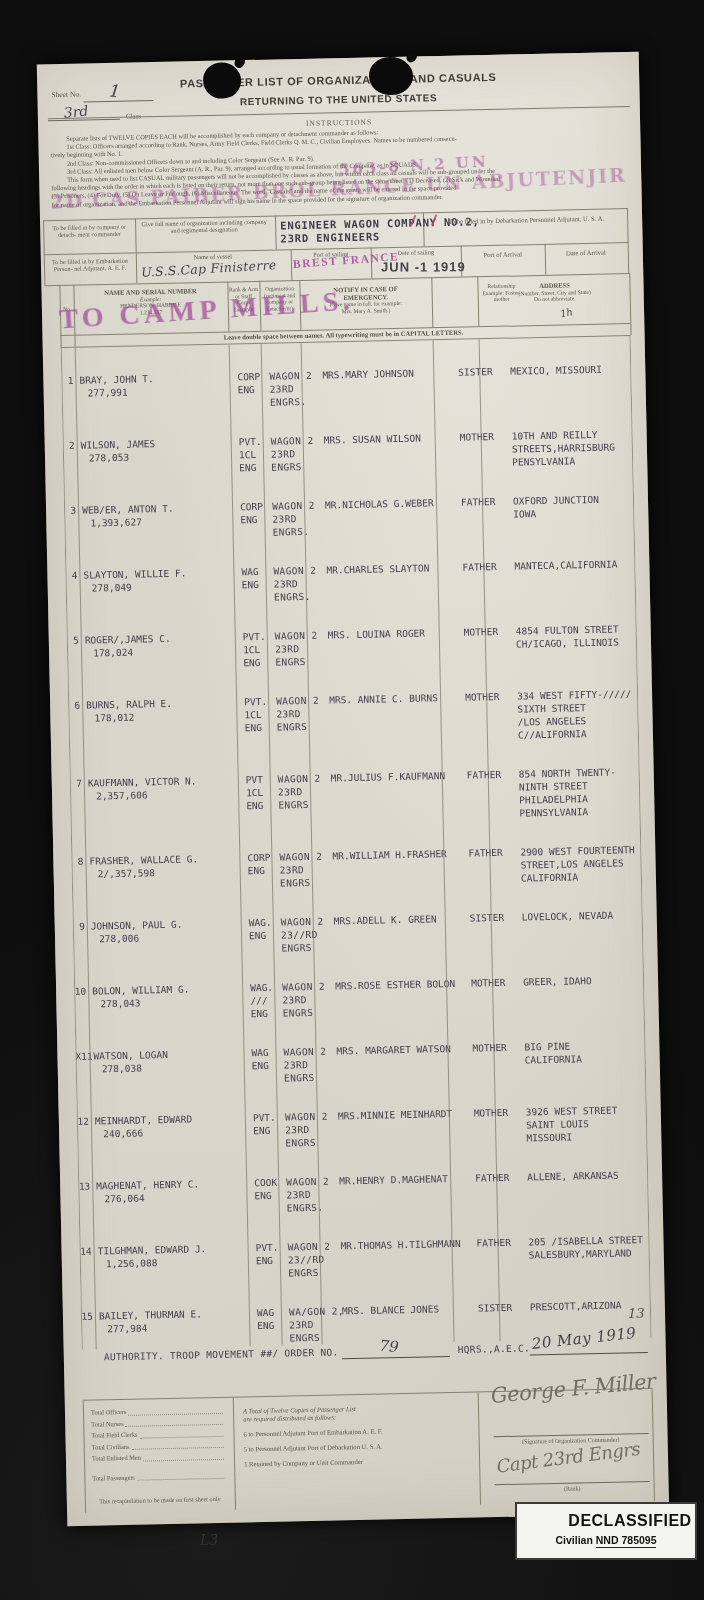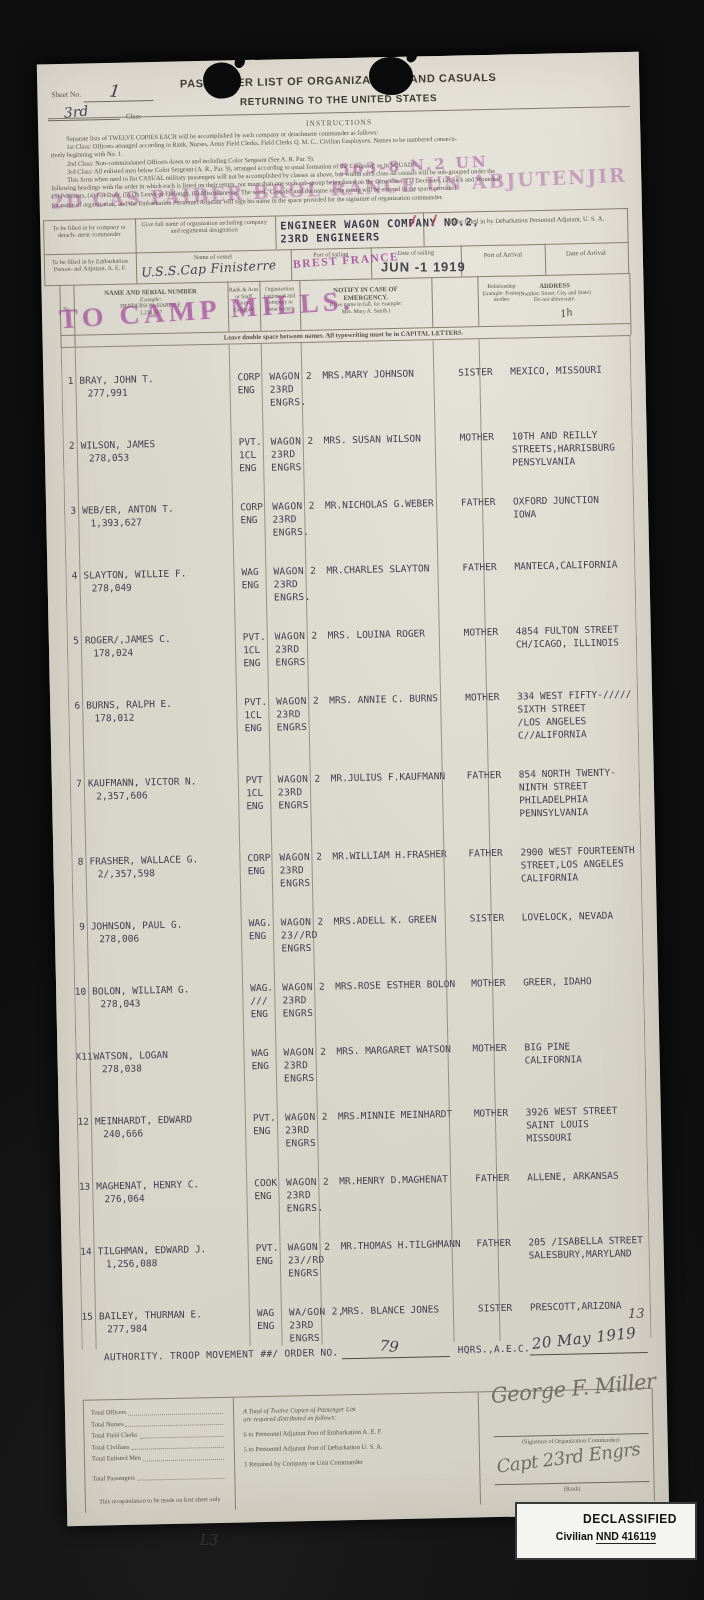--- a/index.html
+++ b/index.html
@@ -73,21 +73,21 @@
   .siglabel{position:absolute;font-size:6px;text-align:center;color:#5a574d;}
   .script{position:absolute;font-family:"DejaVu Serif",serif;font-style:italic;color:#706e66;
     letter-spacing:-.5px;white-space:nowrap;}
   
   .overprint{position:absolute;font-family:"DejaVu Serif",serif;font-weight:bold;
     color:rgba(153,57,143,.5);filter:blur(.5px);white-space:nowrap;}
   
   #declass{position:absolute;left:515px;top:1502px;width:182px;height:58px;background:#f4f4f1;
     border:2px solid #3a3a3a;box-sizing:border-box;text-align:center;color:#111;
     font-family:"Liberation Sans",sans-serif;}
-  #declass .d1{font-weight:bold;font-size:12px;margin-top:8px;letter-spacing:.5px;margin-left:48px;}
+  #declass .d1{font-weight:bold;font-size:16px;margin-top:8px;letter-spacing:.5px;margin-left:48px;}
   #declass .d2{font-weight:bold;font-size:10.5px;margin-top:4px;}
   #declass .d2 span.u{border-bottom:1.5px solid #222;padding-bottom:1px;}
   .mark{position:absolute;font-family:"DejaVu Serif",serif;font-style:italic;}
 </style>
 </head>
 <body>
 
 <div id="stage">
   <div id="paper">
 
@@ -683,18 +683,18 @@
       <div class="siglabel" style="left:402px;top:47px;width:170px;">(Signature of Organization Commander)</div>
       <div class="script" style="left:408px;top:-14px;font-size:21px;transform:rotate(-4deg);">George F. Miller</div>
       <div class="sigline" style="left:410px;top:92px;width:155px;"></div>
       <div class="siglabel" style="left:410px;top:95px;width:155px;">(Rank)</div>
       <div class="script" style="left:412px;top:56px;font-size:18px;transform:rotate(-6deg);">Capt 23rd Engrs</div>
     </div>
   </div>
 
   <div id="declass">
     <div class="d1">DECLASSIFIED</div>
-    <div class="d2"><span>Civilian </span><span class="u">NND 416119</span></div>
+    <div class="d2"><span>Civilian </span><span class="u">NND 785095</span></div>
   </div>
 
   <div class="mark" style="left:200px;top:1532px;font-size:14px;color:#343434;">L3</div>
   <div class="mark" style="left:628px;top:1306px;font-size:13px;color:#55524a;">13</div>
 </div>
 
 </body></html>

